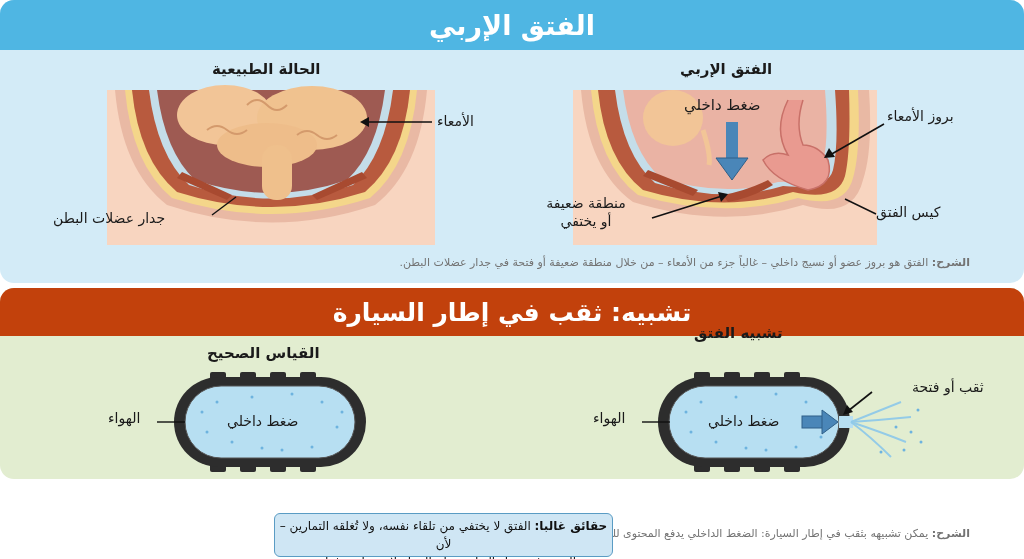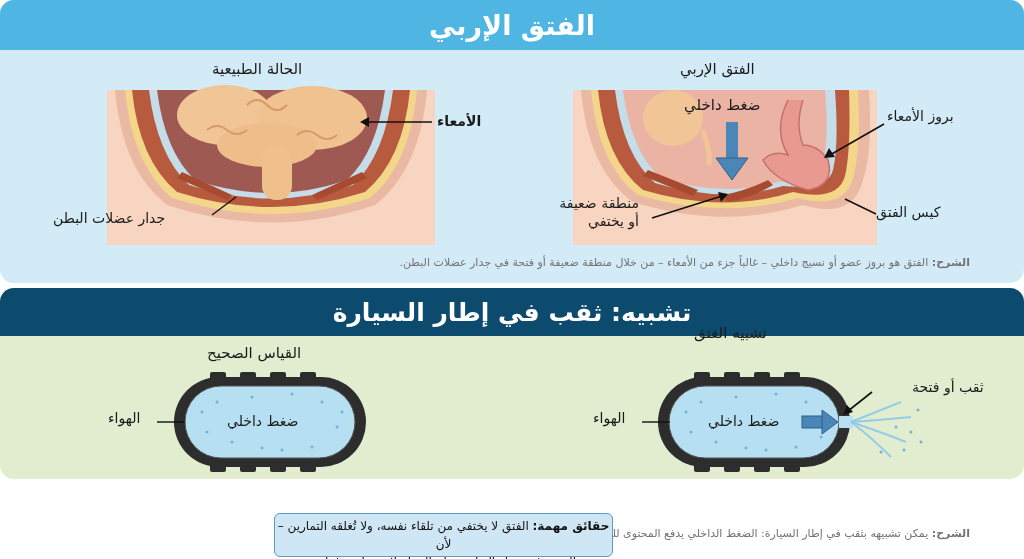--- a/index.html
+++ b/index.html
@@ -4,27 +4,27 @@
 <style>
   * { box-sizing: border-box; margin: 0; padding: 0; }
   html, body { width: 1024px; height: 559px; overflow: hidden; background: #ffffff; }
   body { font-family: "DejaVu Sans", "Liberation Sans", sans-serif; direction: rtl; position: relative; color: #1a1a1a; }
 
   .panel-top { position: absolute; left: 0; top: 0; width: 1024px; height: 283px; border-radius: 14px; background: #d3ebf7; overflow: hidden; }
   .banner-blue { height: 50px; background: #4fb6e3; display: flex; align-items: center; justify-content: center; }
   .banner-title { color: #ffffff; font-weight: bold; font-size: 27px; }
 
   .panel-green { position: absolute; left: 0; top: 288px; width: 1024px; height: 191px; border-radius: 14px; background: #e2edd0; overflow: hidden; }
-  .banner-green { height: 48px; background: #0c4a6e; display: flex; align-items: center; justify-content: center; }
+  .banner-green { height: 48px; background: #c2410c; display: flex; align-items: center; justify-content: center; }
   .banner-green .banner-title { font-size: 25px; }
 
   .abs { position: absolute; }
-  .fig-title { font-weight: normal; font-size: 15px; color: #1a1a1a; white-space: nowrap; }
+  .fig-title { font-weight: bold; font-size: 15px; color: #1a1a1a; white-space: nowrap; }
   .label { font-size: 14px; color: #1a1a1a; white-space: nowrap; }
-  .label-sm { font-size: 14px; line-height: 18px; text-align: right; }
+  .label-sm { font-size: 14px; line-height: 18px; text-align: center; }
 
   .explain { font-size: 11px; white-space: nowrap; color: #737373; }
   .explain b { font-weight: bold; }
 
   .facts-box { position: absolute; left: 274px; top: 513px; width: 339px; height: 44px; border: 1.5px solid #5a9cc4; border-radius: 6px; background: #cfe6f4; text-align: center; font-size: 12px; line-height: 18px; padding-top: 3px; color: #111; }
   .facts-box b { font-weight: bold; }
 
   svg { position: absolute; overflow: visible; }
 </style>
 </head>
@@ -51,21 +51,21 @@
   <ellipse cx="205" cy="28" rx="55" ry="32" fill="#f0c28f"></ellipse>
   <ellipse cx="160" cy="55" rx="50" ry="22" fill="#eebd8a"></ellipse>
   <rect x="155" y="55" width="30" height="55" rx="14" fill="#efc08c"></rect>
   <path d="M140 15 q10 -10 20 0 q10 10 20 0" stroke="#d49a6c" stroke-width="2" fill="none"></path>
   <path d="M100 40 q10 -8 20 0 q10 8 20 0" stroke="#d49a6c" stroke-width="2" fill="none"></path>
   <path d="M190 45 q10 -8 20 0 q10 8 20 0" stroke="#d49a6c" stroke-width="2" fill="none"></path>
   <path d="M75 82 L125 105 L120 110 L70 88 Z" fill="#a84a30"></path>
   <path d="M255 82 L205 105 L210 110 L260 88 Z" fill="#a84a30"></path>
 </svg>
 
-<div class="abs label" style="left:437px; top:113px;font-weight:bold;">الأمعاء</div>
+<div class="abs label" style="left:437px; top:113px;">الأمعاء</div>
 <svg style="left:360px; top:115px;" width="75" height="14">
   <line x1="72" y1="7" x2="6" y2="7" stroke="#111" stroke-width="1.6"></line>
   <path d="M0 7 L9 2 L9 12 Z" fill="#111"></path>
 </svg>
 <div class="abs label" style="left:53px; top:210px;">جدار عضلات البطن</div>
 <svg style="left:210px; top:195px;" width="30" height="22">
   <line x1="2" y1="20" x2="26" y2="2" stroke="#111" stroke-width="1.4"></line>
 </svg>
 
 <svg style="left:573px; top:90px;" width="304" height="155" viewBox="0 0 304 155">
@@ -203,15 +203,15 @@
 <svg style="left:842px; top:390px;" width="32" height="26">
   <line x1="30" y1="2" x2="6" y2="21" stroke="#111" stroke-width="1.6"></line>
   <path d="M1 25 L5 15 L11 22 Z" fill="#111"></path>
 </svg>
 
 <div class="abs explain" style="right:54px; top:487px;margin-top:40px;">
   <b>الشرح:</b><span> يمكن تشبيهه بثقب في إطار السيارة: الضغط الداخلي يدفع المحتوى للخروج من أضعف نقطة.</span>
 </div>
 
 <div class="facts-box">
-  <div><b>حقائق مهمة:</b><span> الفتق لا يختفي من تلقاء نفسه، ولا تُغلقه التمارين – لأن</span></div>
+  <div><b>حقائق غالبا:</b><span> الفتق لا يختفي من تلقاء نفسه، ولا تُغلقه التمارين – لأن</span></div>
   <div>الفتحة في جدار البطن تحتاج إلى إصلاح جراحي فعلي.</div>
 </div>
 
 </body></html>

